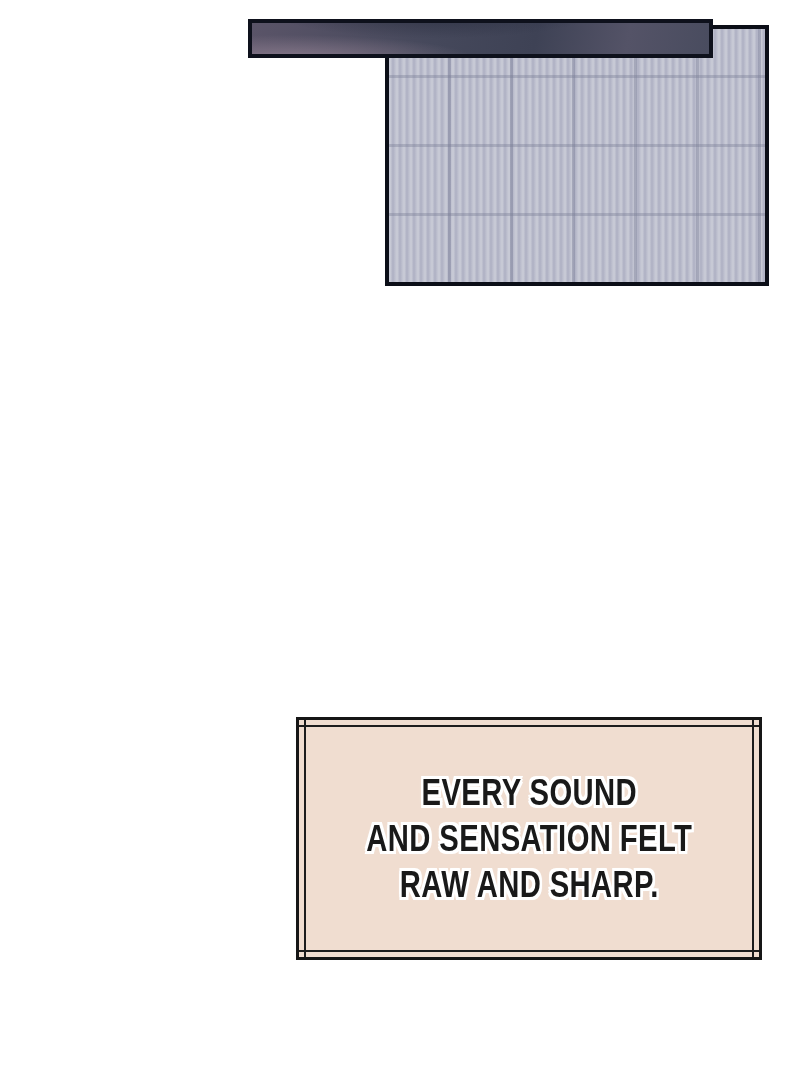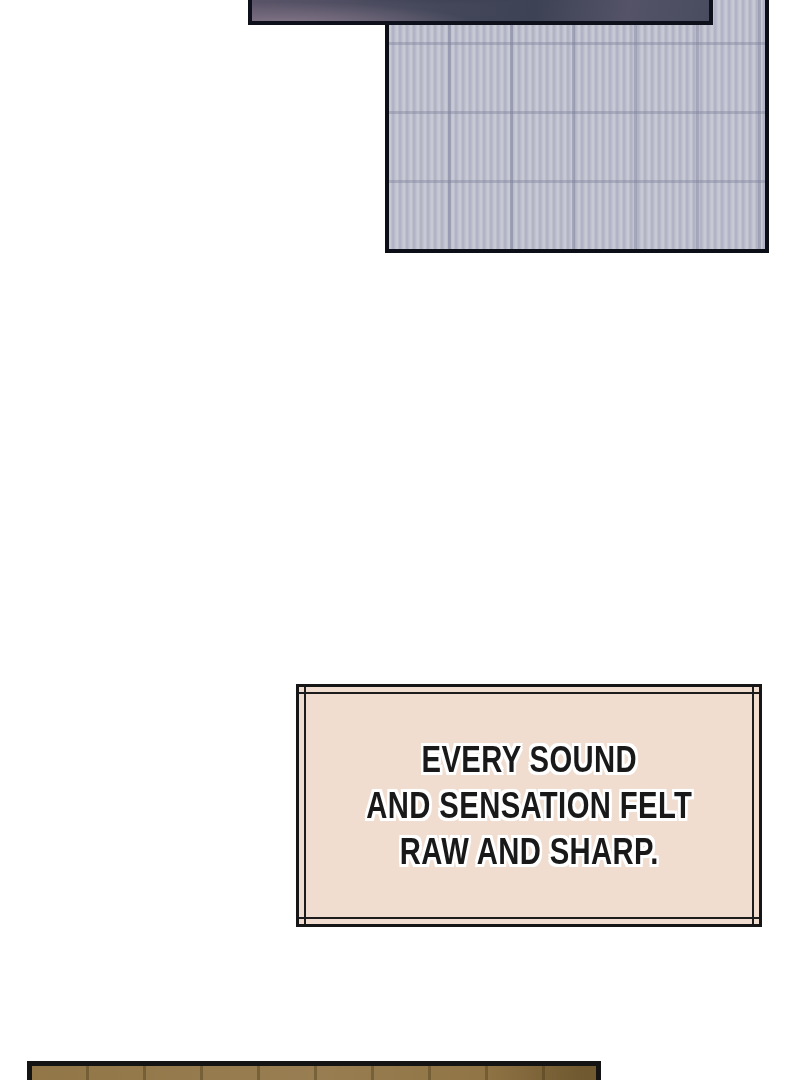--- a/index.html
+++ b/index.html
@@ -14,20 +14,21 @@
     background: #ffffff;
     font-family: "Liberation Sans", sans-serif;
   }
   .page {
     position: absolute;
     inset: 0;
   }
   .panel {
     position: absolute;
     box-sizing: border-box;
+    margin-top: 33px;
   }
   
   .panel-wall {
     left: 385px;
     top: -8px;
     width: 384px;
     height: 261px;
     border: 4px solid #0b0e17;
     z-index: 1;
     background-color: #b8bac9;

